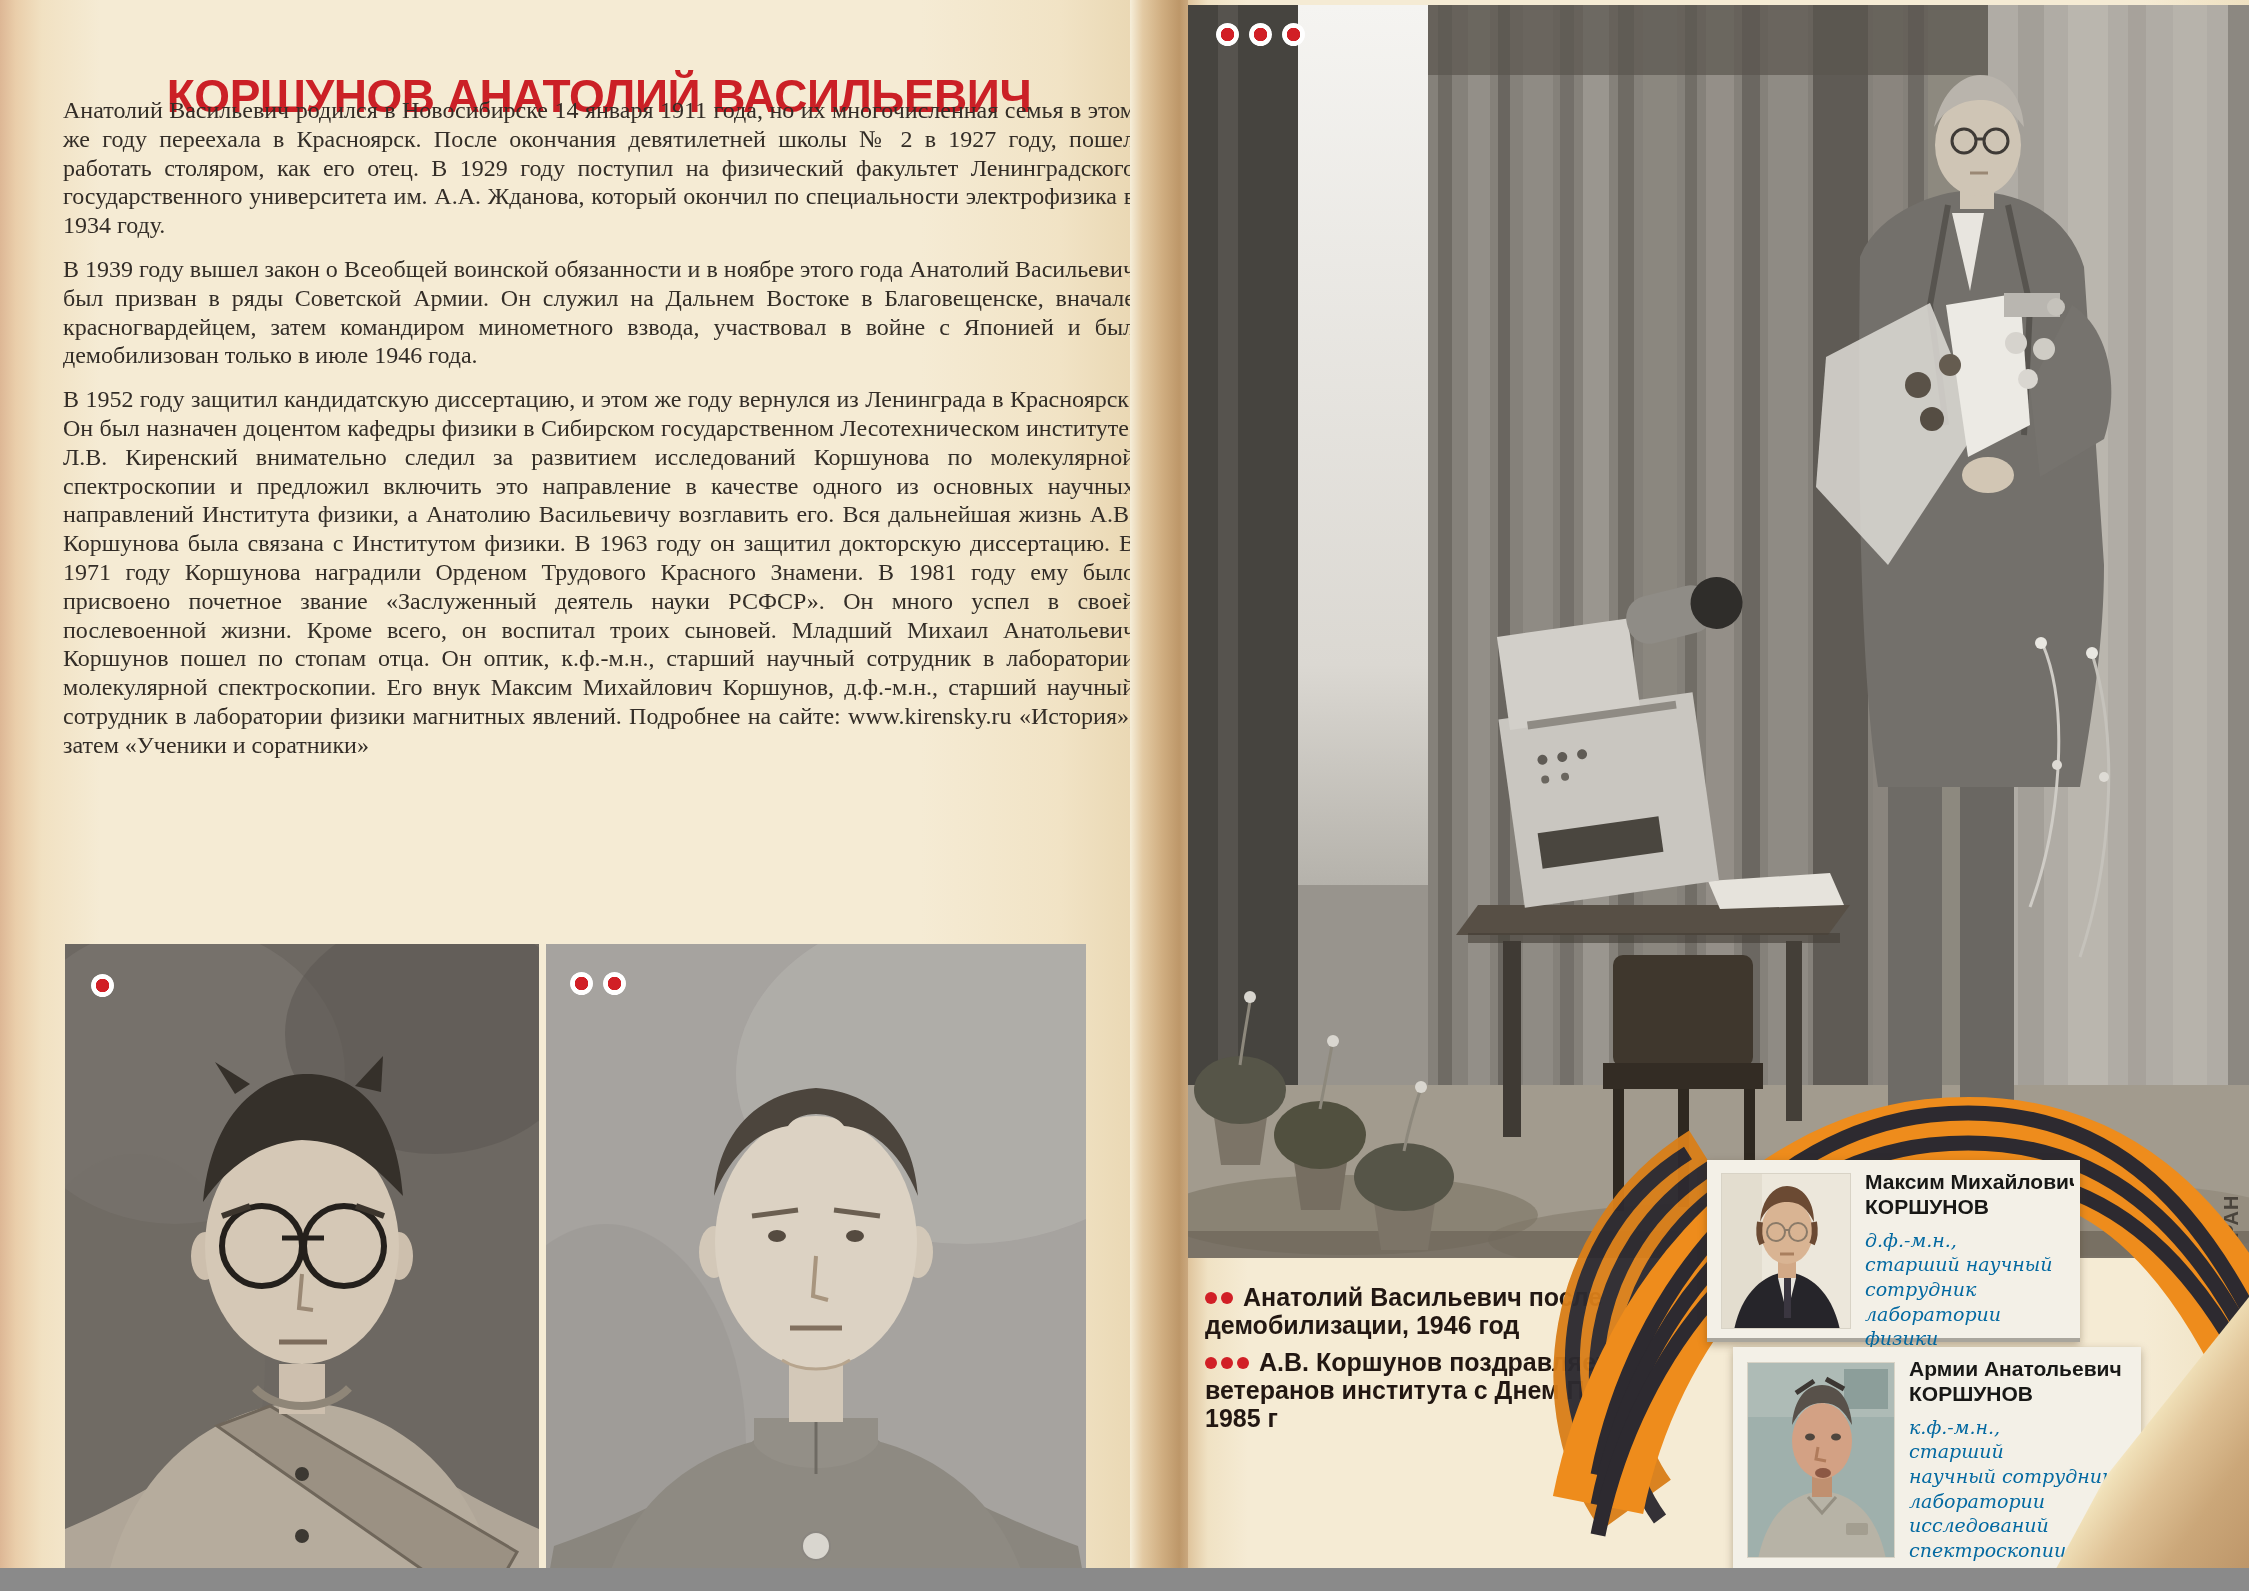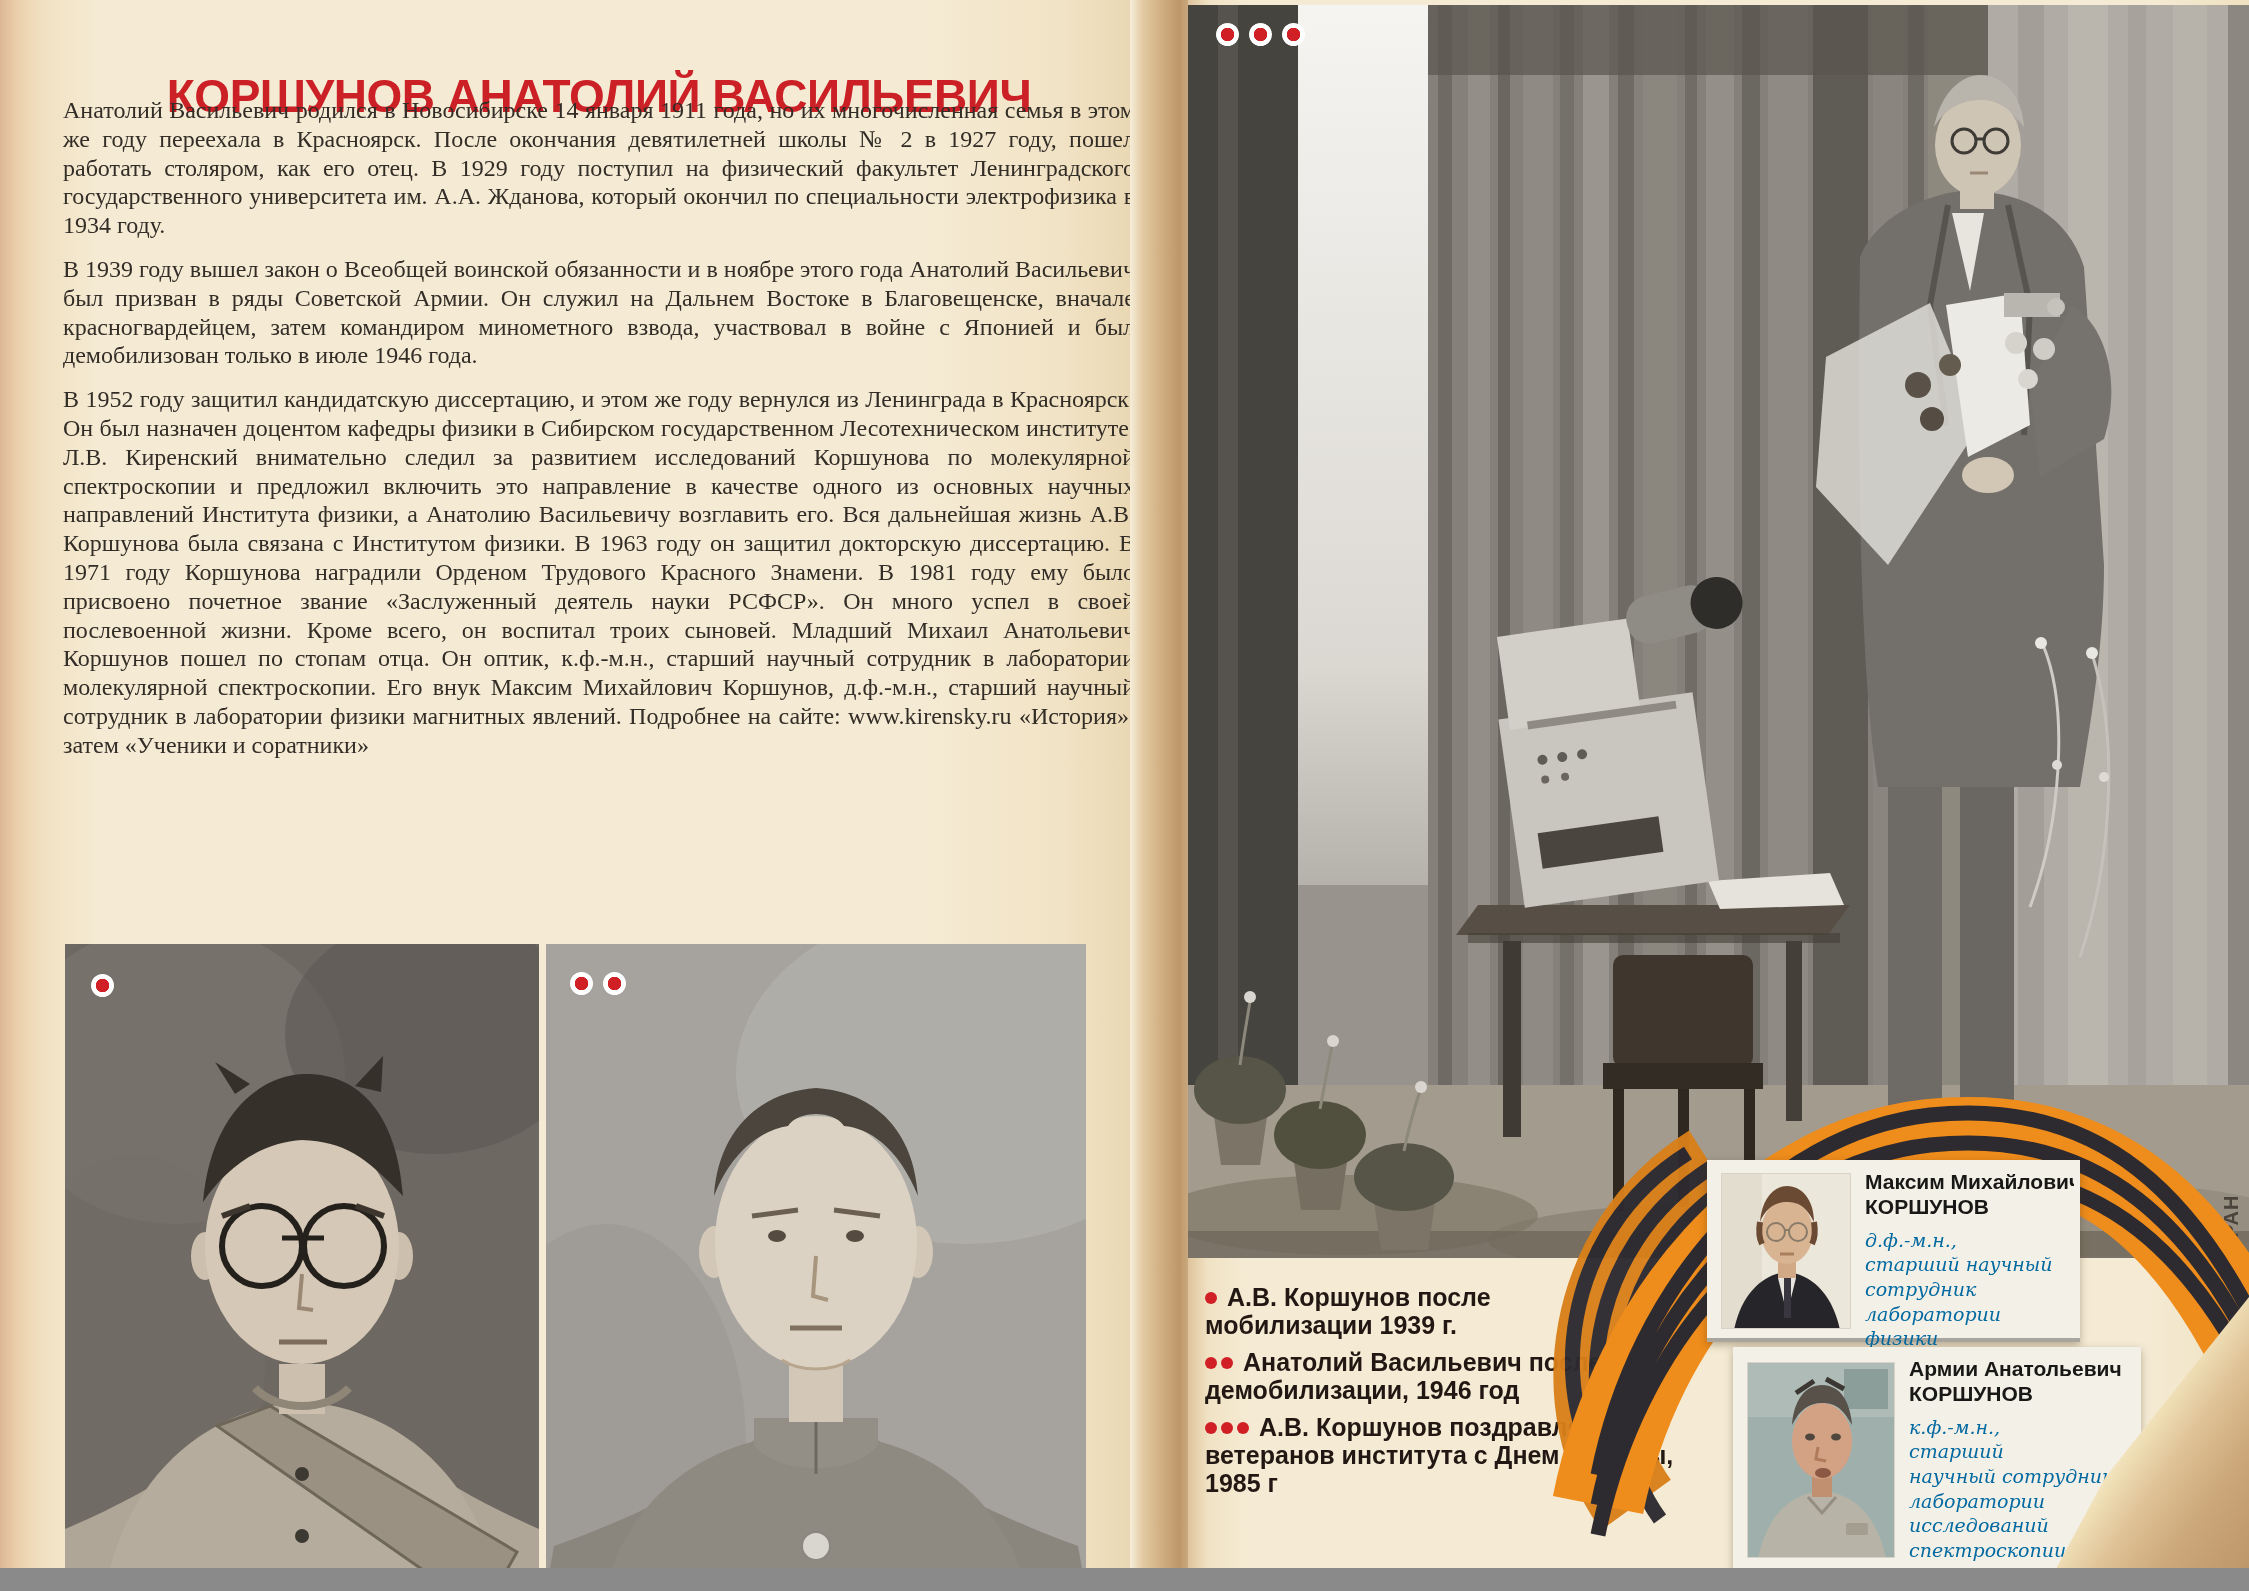--- a/index.html
+++ b/index.html
@@ -283,22 +283,20 @@
       <div class="pmark" style="left:28px;top:18px;">
         <span class="pdot"></span>
         <span class="pdot"></span>
         <span class="pdot"></span>
       </div>
     </div>
 
     <div class="photo-credit">РАН</div>
 
     <div class="captions">
-      <p class="caption"><span class="cdot last"></span><span>А.В. Коршунов после
-мобилизации 1939 г.</span></p>
       <p class="caption"><span class="cdot"></span><span class="cdot last"></span><span>Анатолий Васильевич после
 демобилизации, 1946 год</span></p>
       <p class="caption"><span class="cdot"></span><span class="cdot"></span><span class="cdot last"></span><span>А.В. Коршунов поздравляет
 ветеранов института с Днем Победы,
 1985 г</span></p>
     </div>
 
     <svg class="ribbon" viewBox="0 0 709 500">
       <defs>
         <path id="rb" d="M 58 430 C 96 240, 230 88, 390 70 C 560 52, 660 150, 735 320" fill="none"></path>

